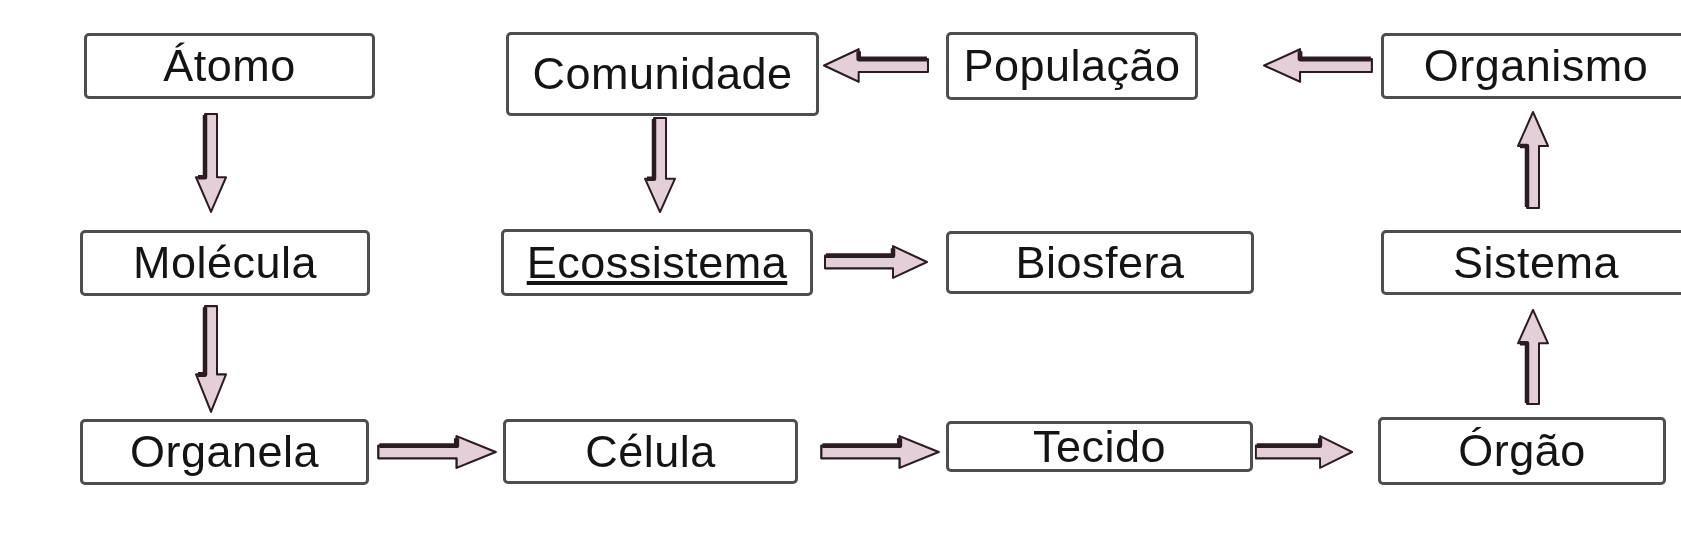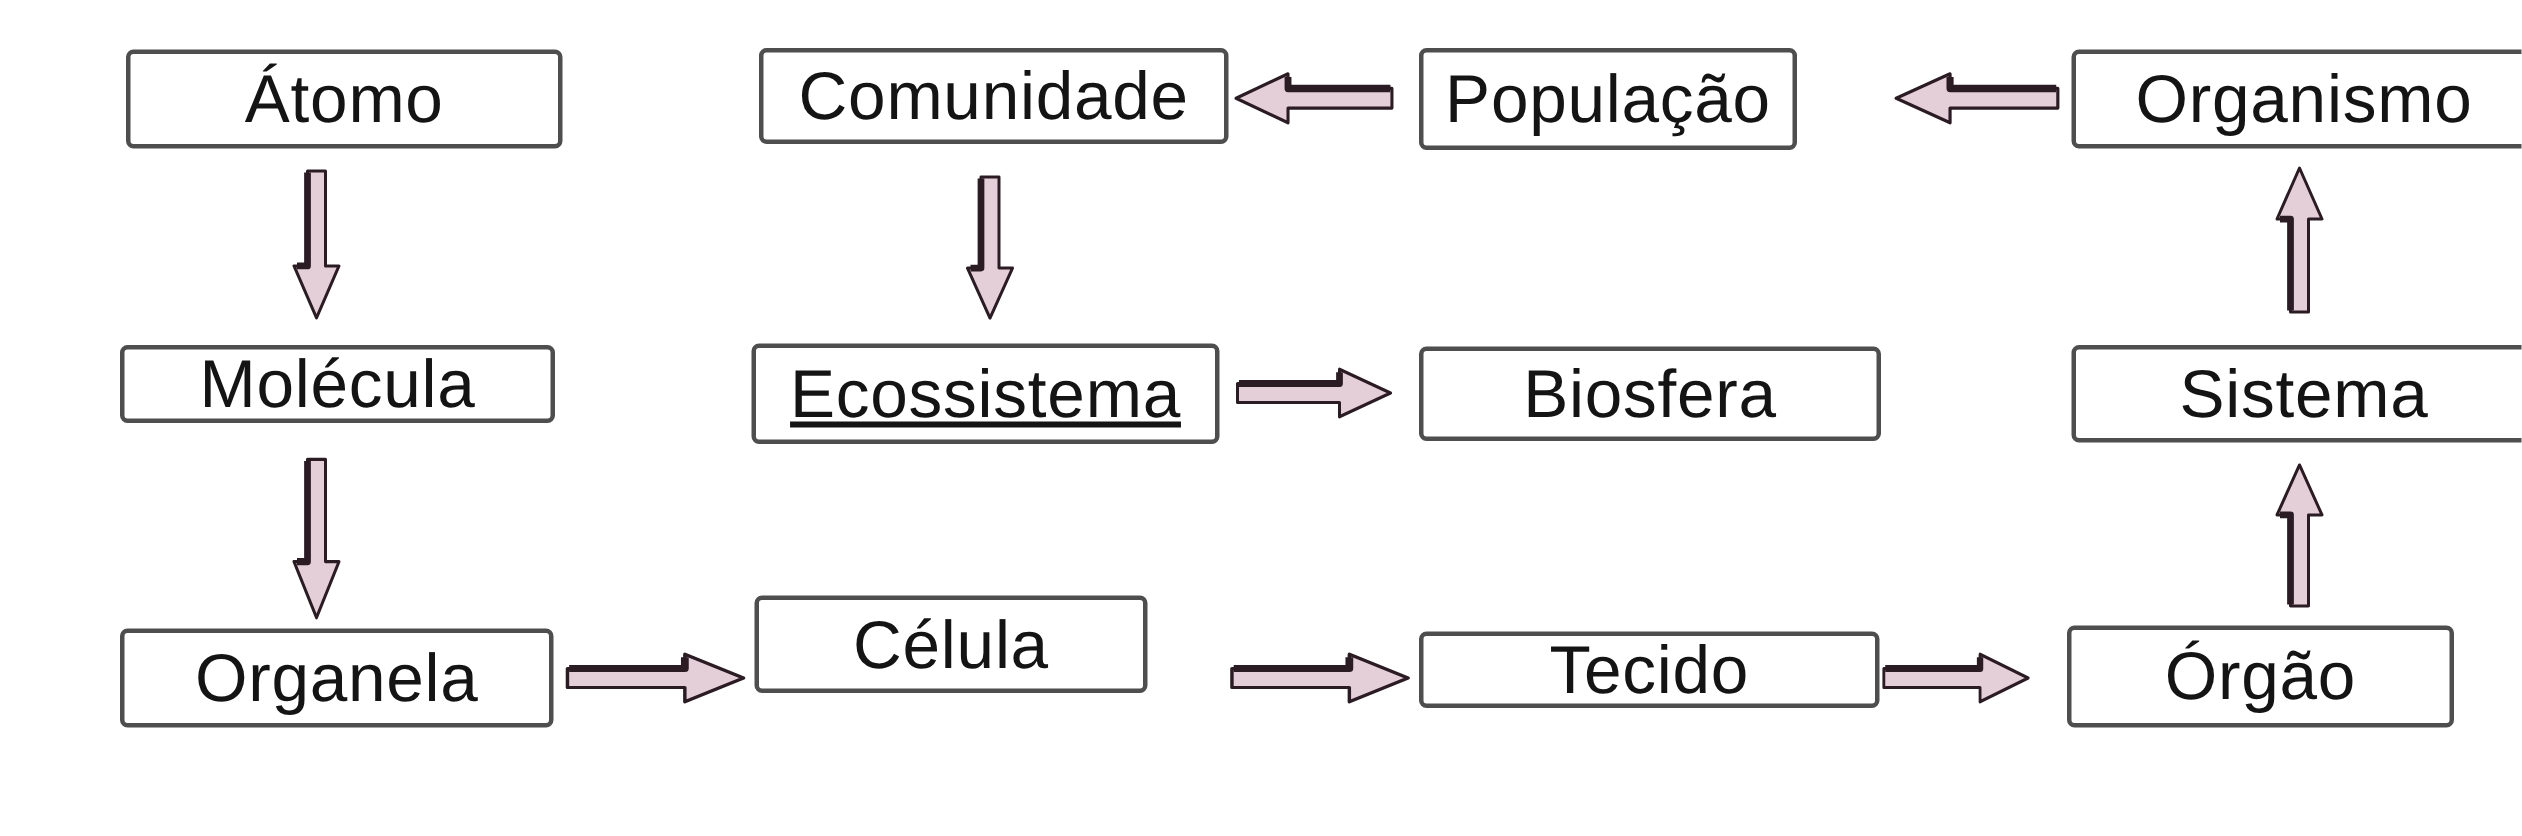--- a/index.html
+++ b/index.html
@@ -26,33 +26,33 @@
   .arrow svg{display:block;width:100%;height:100%;}
   .arrow polygon{fill:var(--arrow-fill);stroke:var(--arrow-outline);stroke-width:2;stroke-linejoin:round;}
   .arrow path{fill:none;stroke:var(--arrow-outline);stroke-width:4.5;stroke-linejoin:round;stroke-linecap:butt;}
 </style>
 </head>
 <body>
 
 <div class="canvas">
 
   <div class="node" style="left:36px;top:33px;width:291px;height:66px;">Átomo</div>
-  <div class="node" style="left:458px;top:32px;width:313px;height:64px;">Comunidade</div>
+  <div class="node" style="left:458px;top:32px;width:313px;height:84px;">Comunidade</div>
   <div class="node" style="left:898px;top:32px;width:252px;height:68px;">População</div>
   <div class="node" style="left:1333px;top:33px;width:310px;height:66px;">Organismo</div>
 
-  <div class="node" style="left:32px;top:230px;width:290px;height:52px;">Molécula</div>
+  <div class="node" style="left:32px;top:230px;width:290px;height:66px;">Molécula</div>
   <div class="node" style="left:453px;top:229px;width:312px;height:67px;text-decoration:underline;">Ecossistema</div>
   <div class="node" style="left:898px;top:231px;width:308px;height:63px;">Biosfera</div>
   <div class="node" style="left:1333px;top:230px;width:310px;height:65px;">Sistema</div>
 
   <div class="node" style="left:32px;top:419px;width:289px;height:66px;">Organela</div>
-  <div class="node" style="left:455px;top:397px;width:262px;height:65px;">Célula</div>
+  <div class="node" style="left:455px;top:419px;width:295px;height:65px;">Célula</div>
   <div class="node" style="left:898px;top:421px;width:307px;height:51px;">Tecido</div>
-  <div class="node" style="left:1330px;top:417px;width:258px;height:68px;">Órgão</div>
+  <div class="node" style="left:1330px;top:417px;width:288px;height:68px;">Órgão</div>
 
   <div class="arrow" style="left:146px;top:112px;width:34px;height:102px;">
     <svg viewBox="0 0 34 100" preserveAspectRatio="none" aria-hidden="true">
       <polygon points="11,2 23,2 23,64 32,64 17,98 2,64 11,64"></polygon>
       <path d="M11,3 L11,64 L4,64"></path>
     </svg>
   </div>
   <div class="arrow" style="left:595px;top:116px;width:34px;height:98px;">
     <svg viewBox="0 0 34 100" preserveAspectRatio="none" aria-hidden="true">
       <polygon points="11,2 23,2 23,64 32,64 17,98 2,64 11,64"></polygon>

